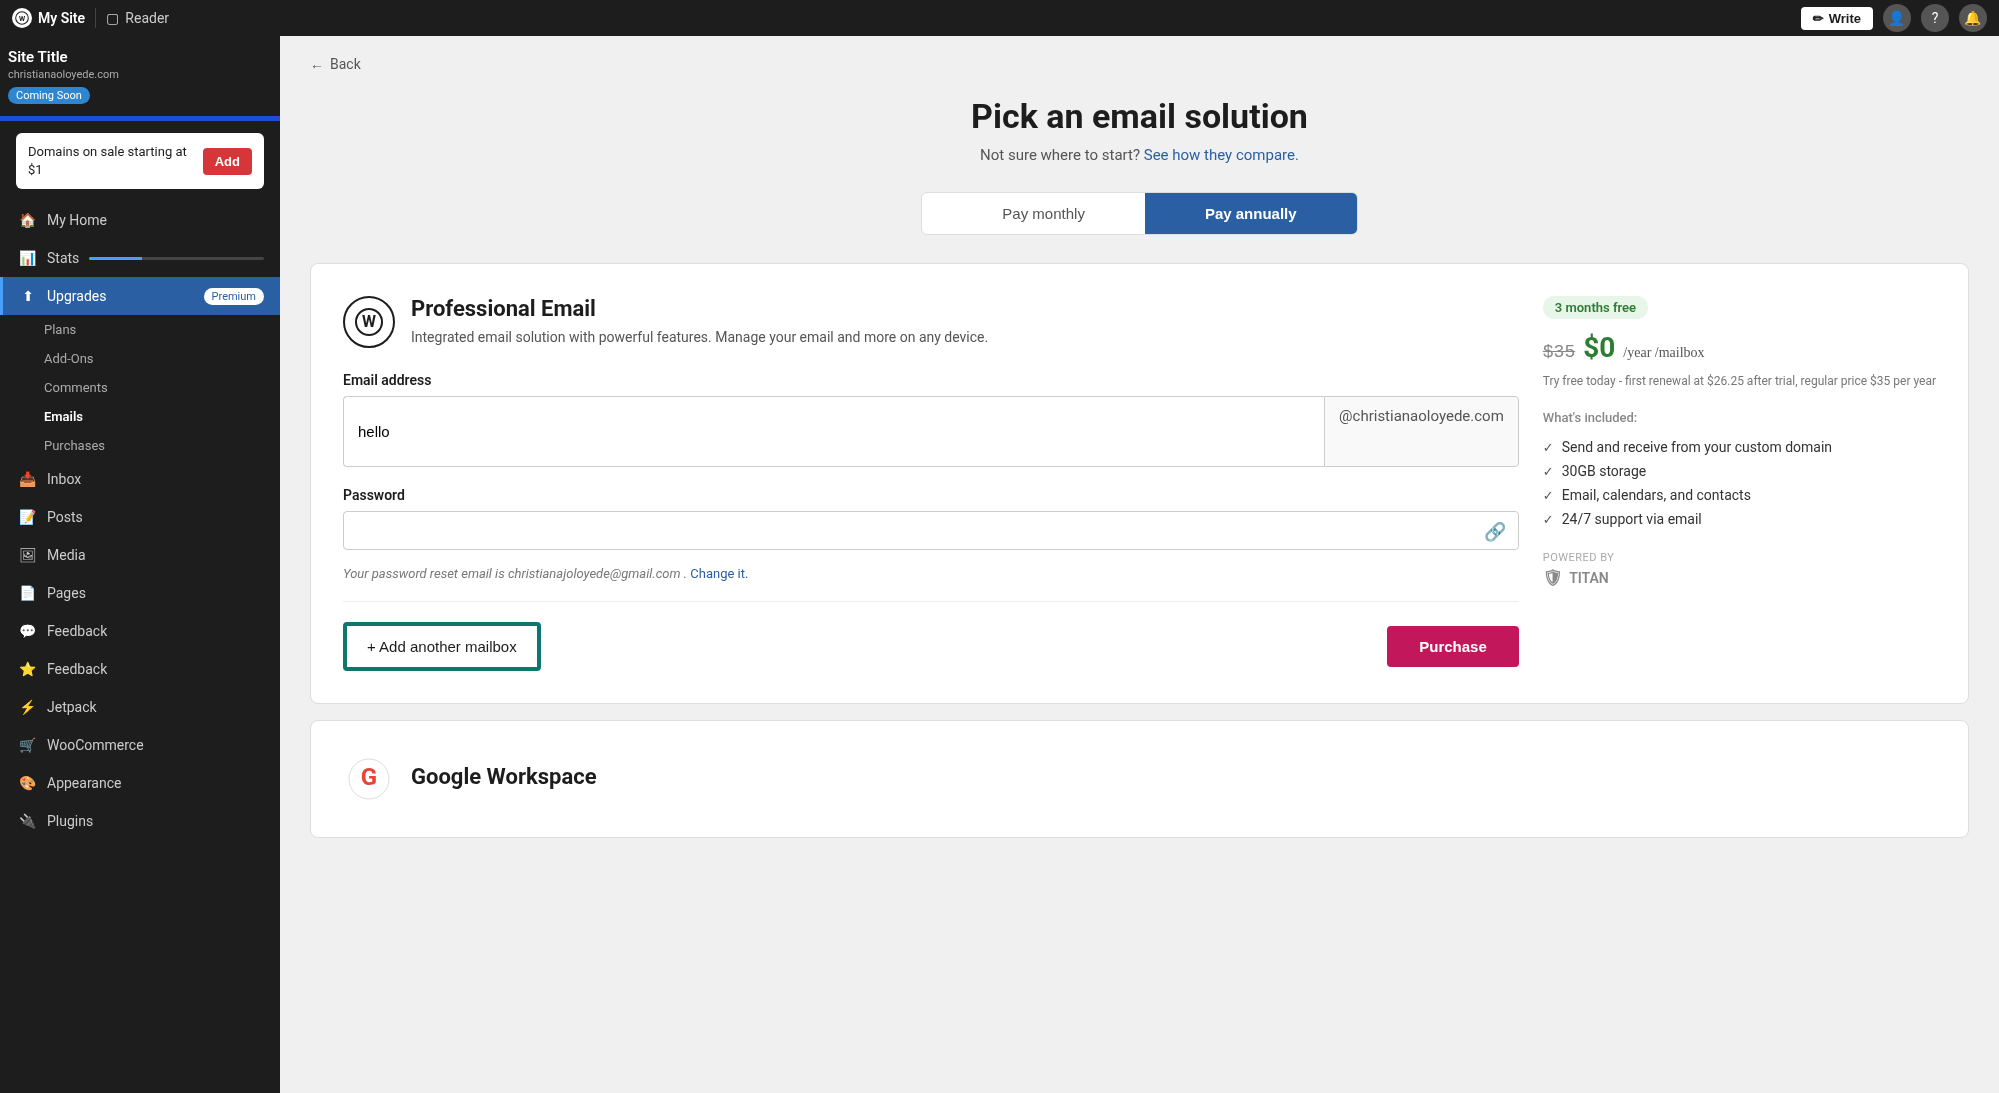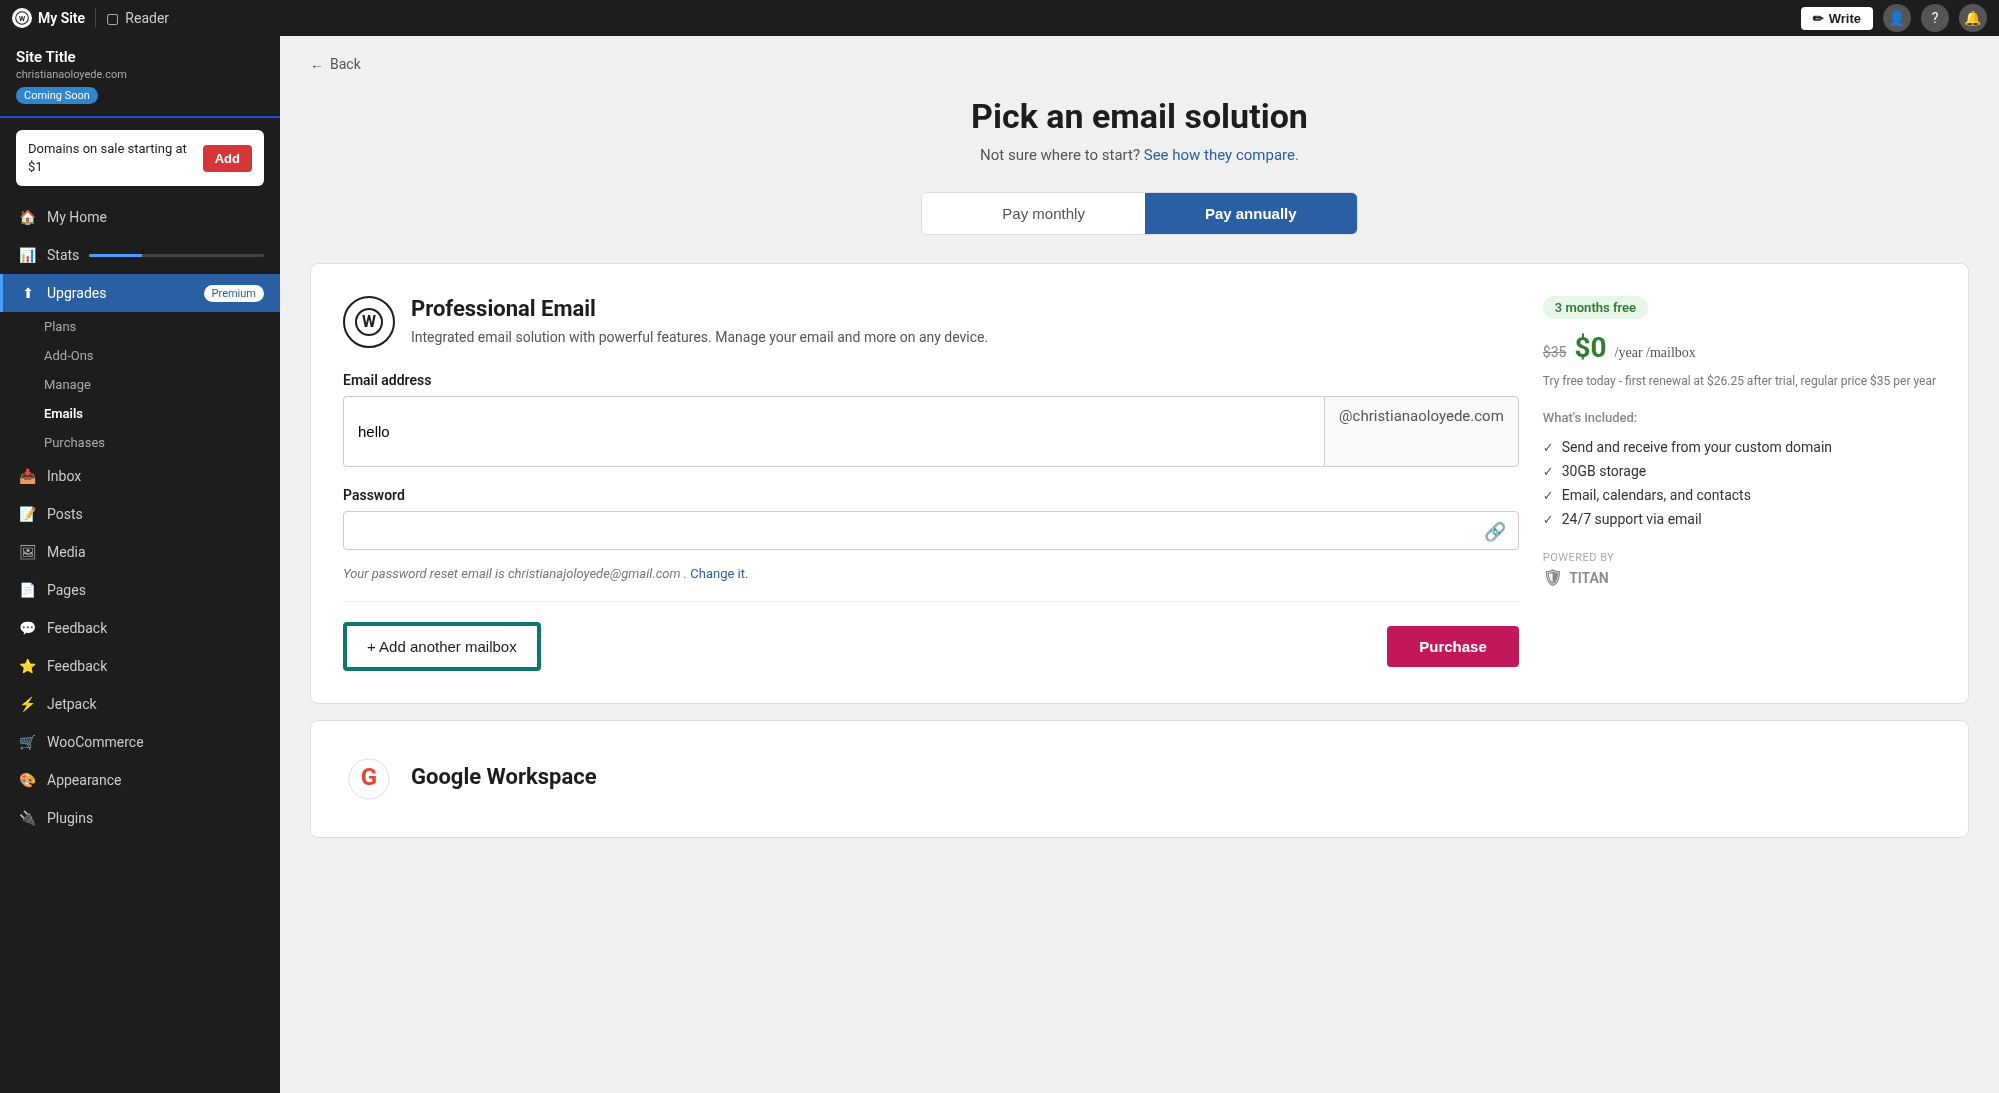--- a/index.html
+++ b/index.html
@@ -44,22 +44,22 @@
     .sidebar {
       width: 280px;
       background: #1d1d1d;
       color: #fff;
       display: flex;
       flex-direction: column;
       overflow-y: auto;
       flex-shrink: 0;
     }
     .site-info {
-      padding: 12px 16px;
-      border-bottom: 2px solid #1d4ed8;
+      padding: 12px 8px;
+      border-bottom: 5px solid #1d4ed8;
     }
     .site-name { font-size: 15px; font-weight: 600; color: #fff; }
     .site-url { font-size: 11px; color: #aaa; margin-top: 2px; }
     .coming-soon-badge {
       display: inline-block;
       background: #2e85d0;
       color: #fff;
       font-size: 11px;
       padding: 2px 8px;
       border-radius: 10px;
@@ -291,21 +291,21 @@
       display: inline-block;
       background: #e8f5e9;
       color: #2e7d32;
       font-size: 13px;
       font-weight: 600;
       padding: 4px 12px;
       border-radius: 12px;
       margin-bottom: 12px;
     }
     .price-row { display: flex; align-items: baseline; gap: 8px; margin-bottom: 8px; }
-    .price-original { font-size: 14px; color: #888; text-decoration: line-through; }
+    .price-original { font-size: 18px; color: #888; text-decoration: line-through; font-family: Liberation Mono, monospace; }
     .price-current { font-size: 28px; color: #2e7d32; font-weight: 700; }
     .price-unit { font-size: 14px; color: #555; font-family: Liberation Serif, serif; }
     .price-note { font-size: 12px; color: #777; margin-bottom: 20px; line-height: 1.5; }
     .whats-included { font-size: 13px; color: #888; margin-bottom: 10px; font-weight: 500; }
     .feature-list { list-style: none; }
     .feature-list li {
       font-size: 14px;
       color: #333;
       padding: 4px 0;
       display: flex;
@@ -393,21 +393,21 @@
     </div>
 
     <div class="nav-item active">
       <span class="nav-icon">⬆</span>
       <span>Upgrades</span>
       <span class="nav-badge">Premium</span>
     </div>
 
     <a class="nav-sub-item">Plans</a>
     <a class="nav-sub-item">Add-Ons</a>
-    <a class="nav-sub-item">Manage</a>
+    <a class="nav-sub-item">Comments</a>
     <a class="nav-sub-item active">Emails</a>
     <a class="nav-sub-item">Purchases</a>
 
     <div class="nav-item">
       <span class="nav-icon">📥</span>
       <span>Inbox</span>
     </div>
     <div class="nav-item">
       <span class="nav-icon">📝</span>
       <span>Posts</span>

